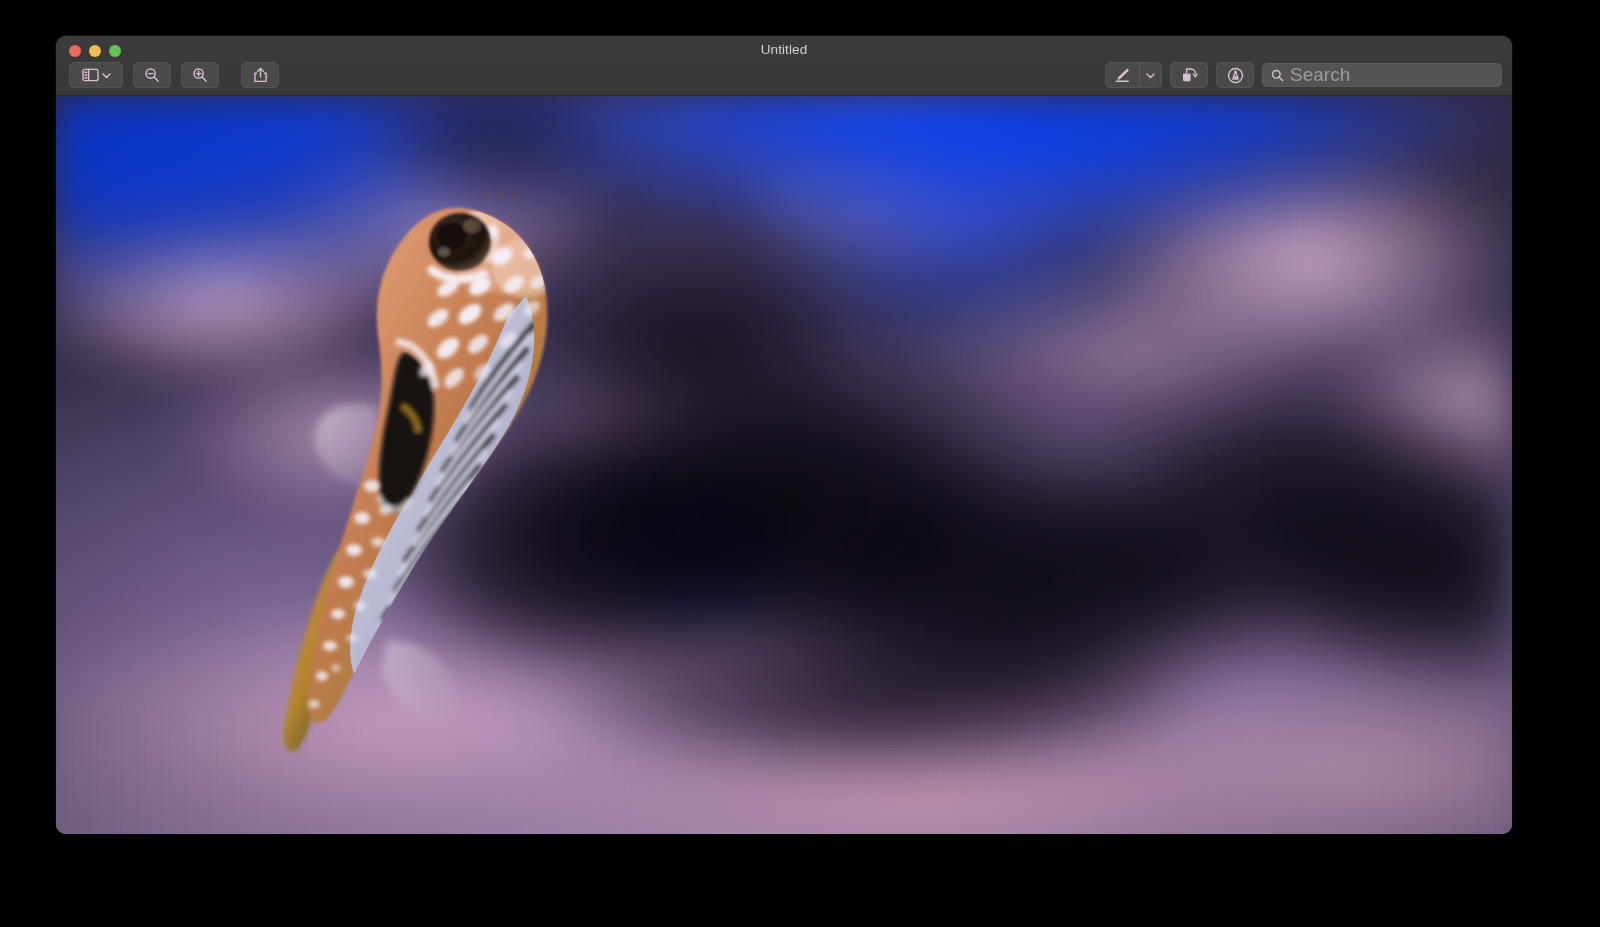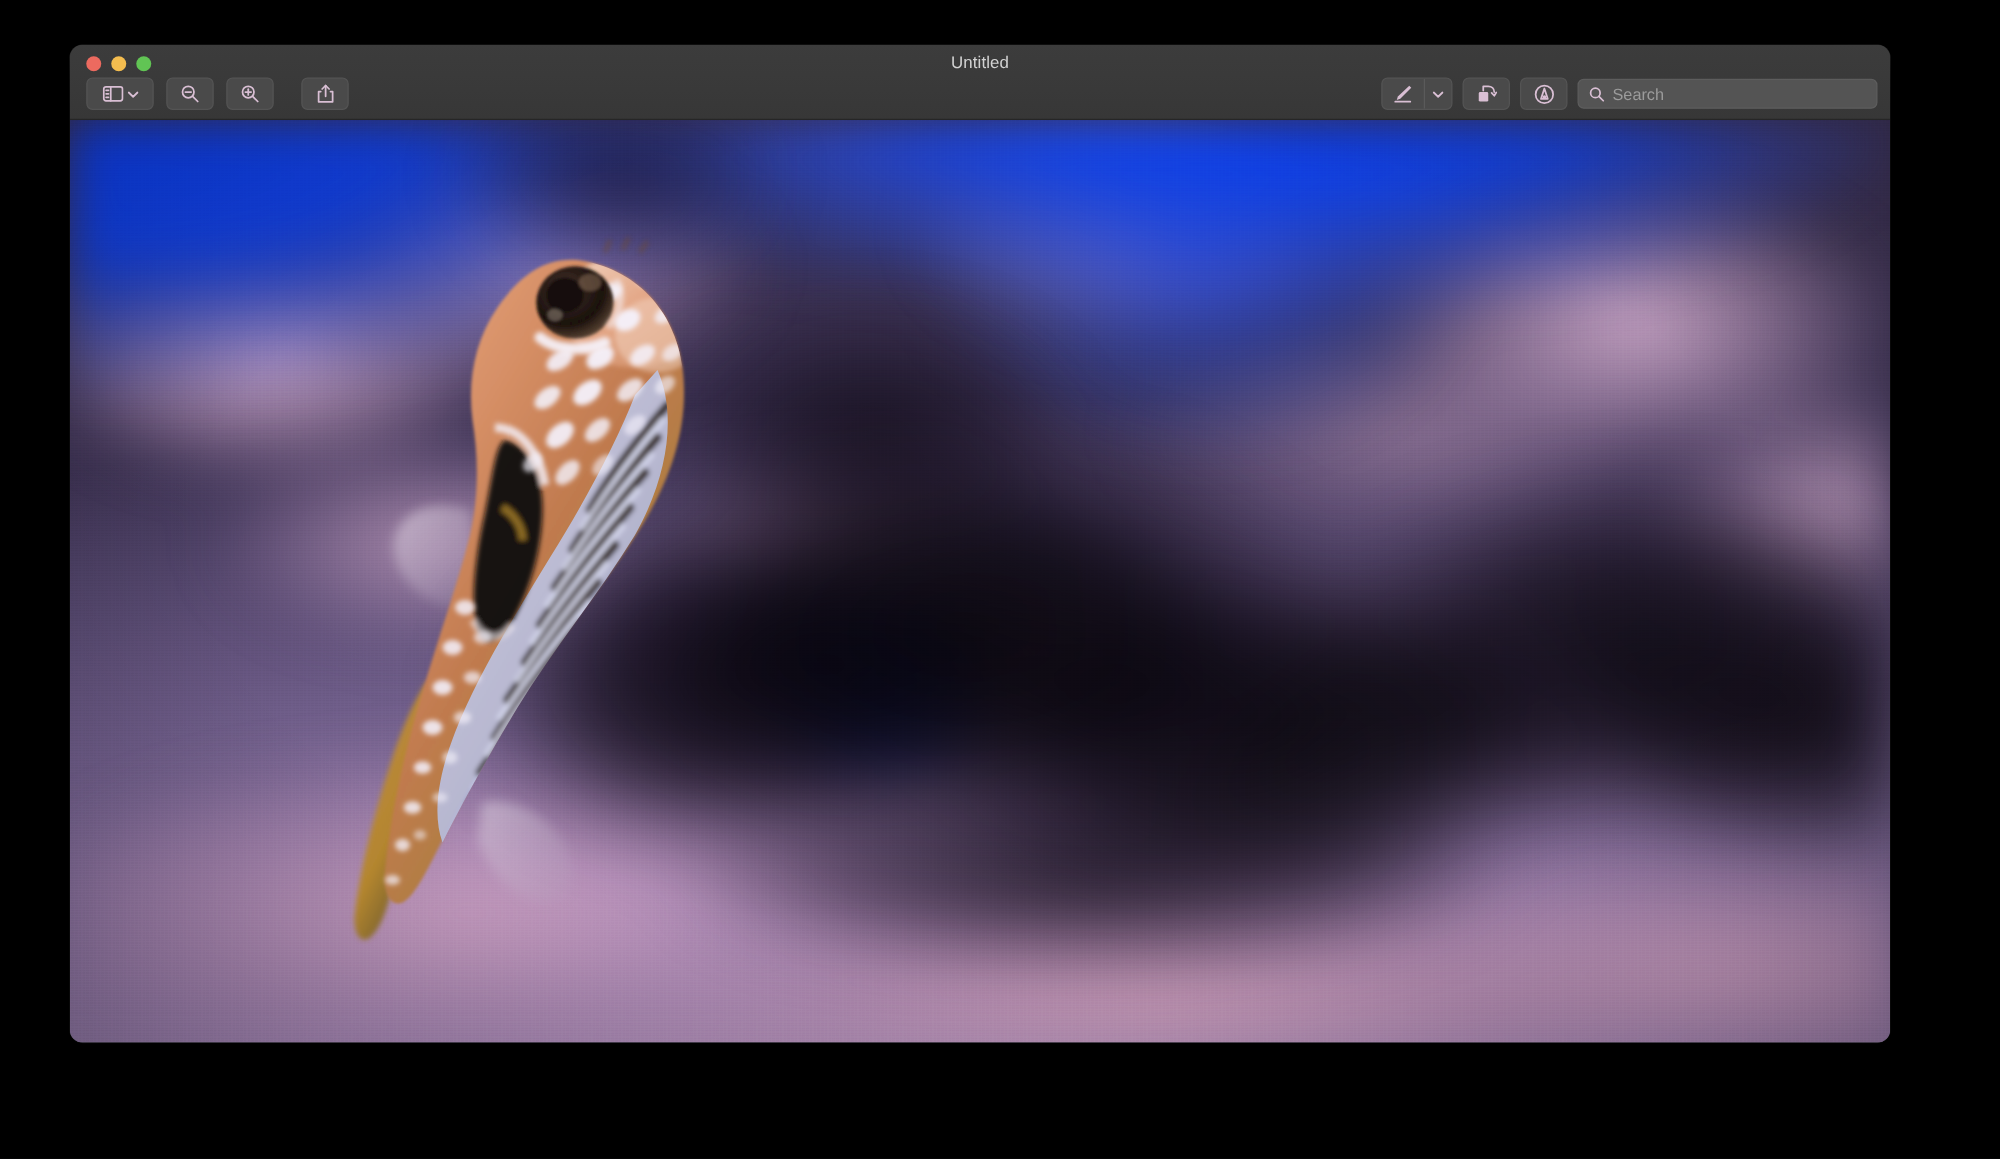--- a/index.html
+++ b/index.html
@@ -142,21 +142,21 @@
     width: 240px;
     border-radius: 5px;
     background: #545454;
     border: 0.5px solid #5d5d5d;
     display: flex;
     align-items: center;
     padding: 0 8px;
     gap: 6px;
   }
   #search-placeholder {
-    font-size: 13px;
+    font-size: 19px;
     color: #9c9c9c;
     user-select: none;
   }
 
   
   #image-area {
     position: relative;
     width: 100%;
     height: 738px;
     overflow: hidden;

